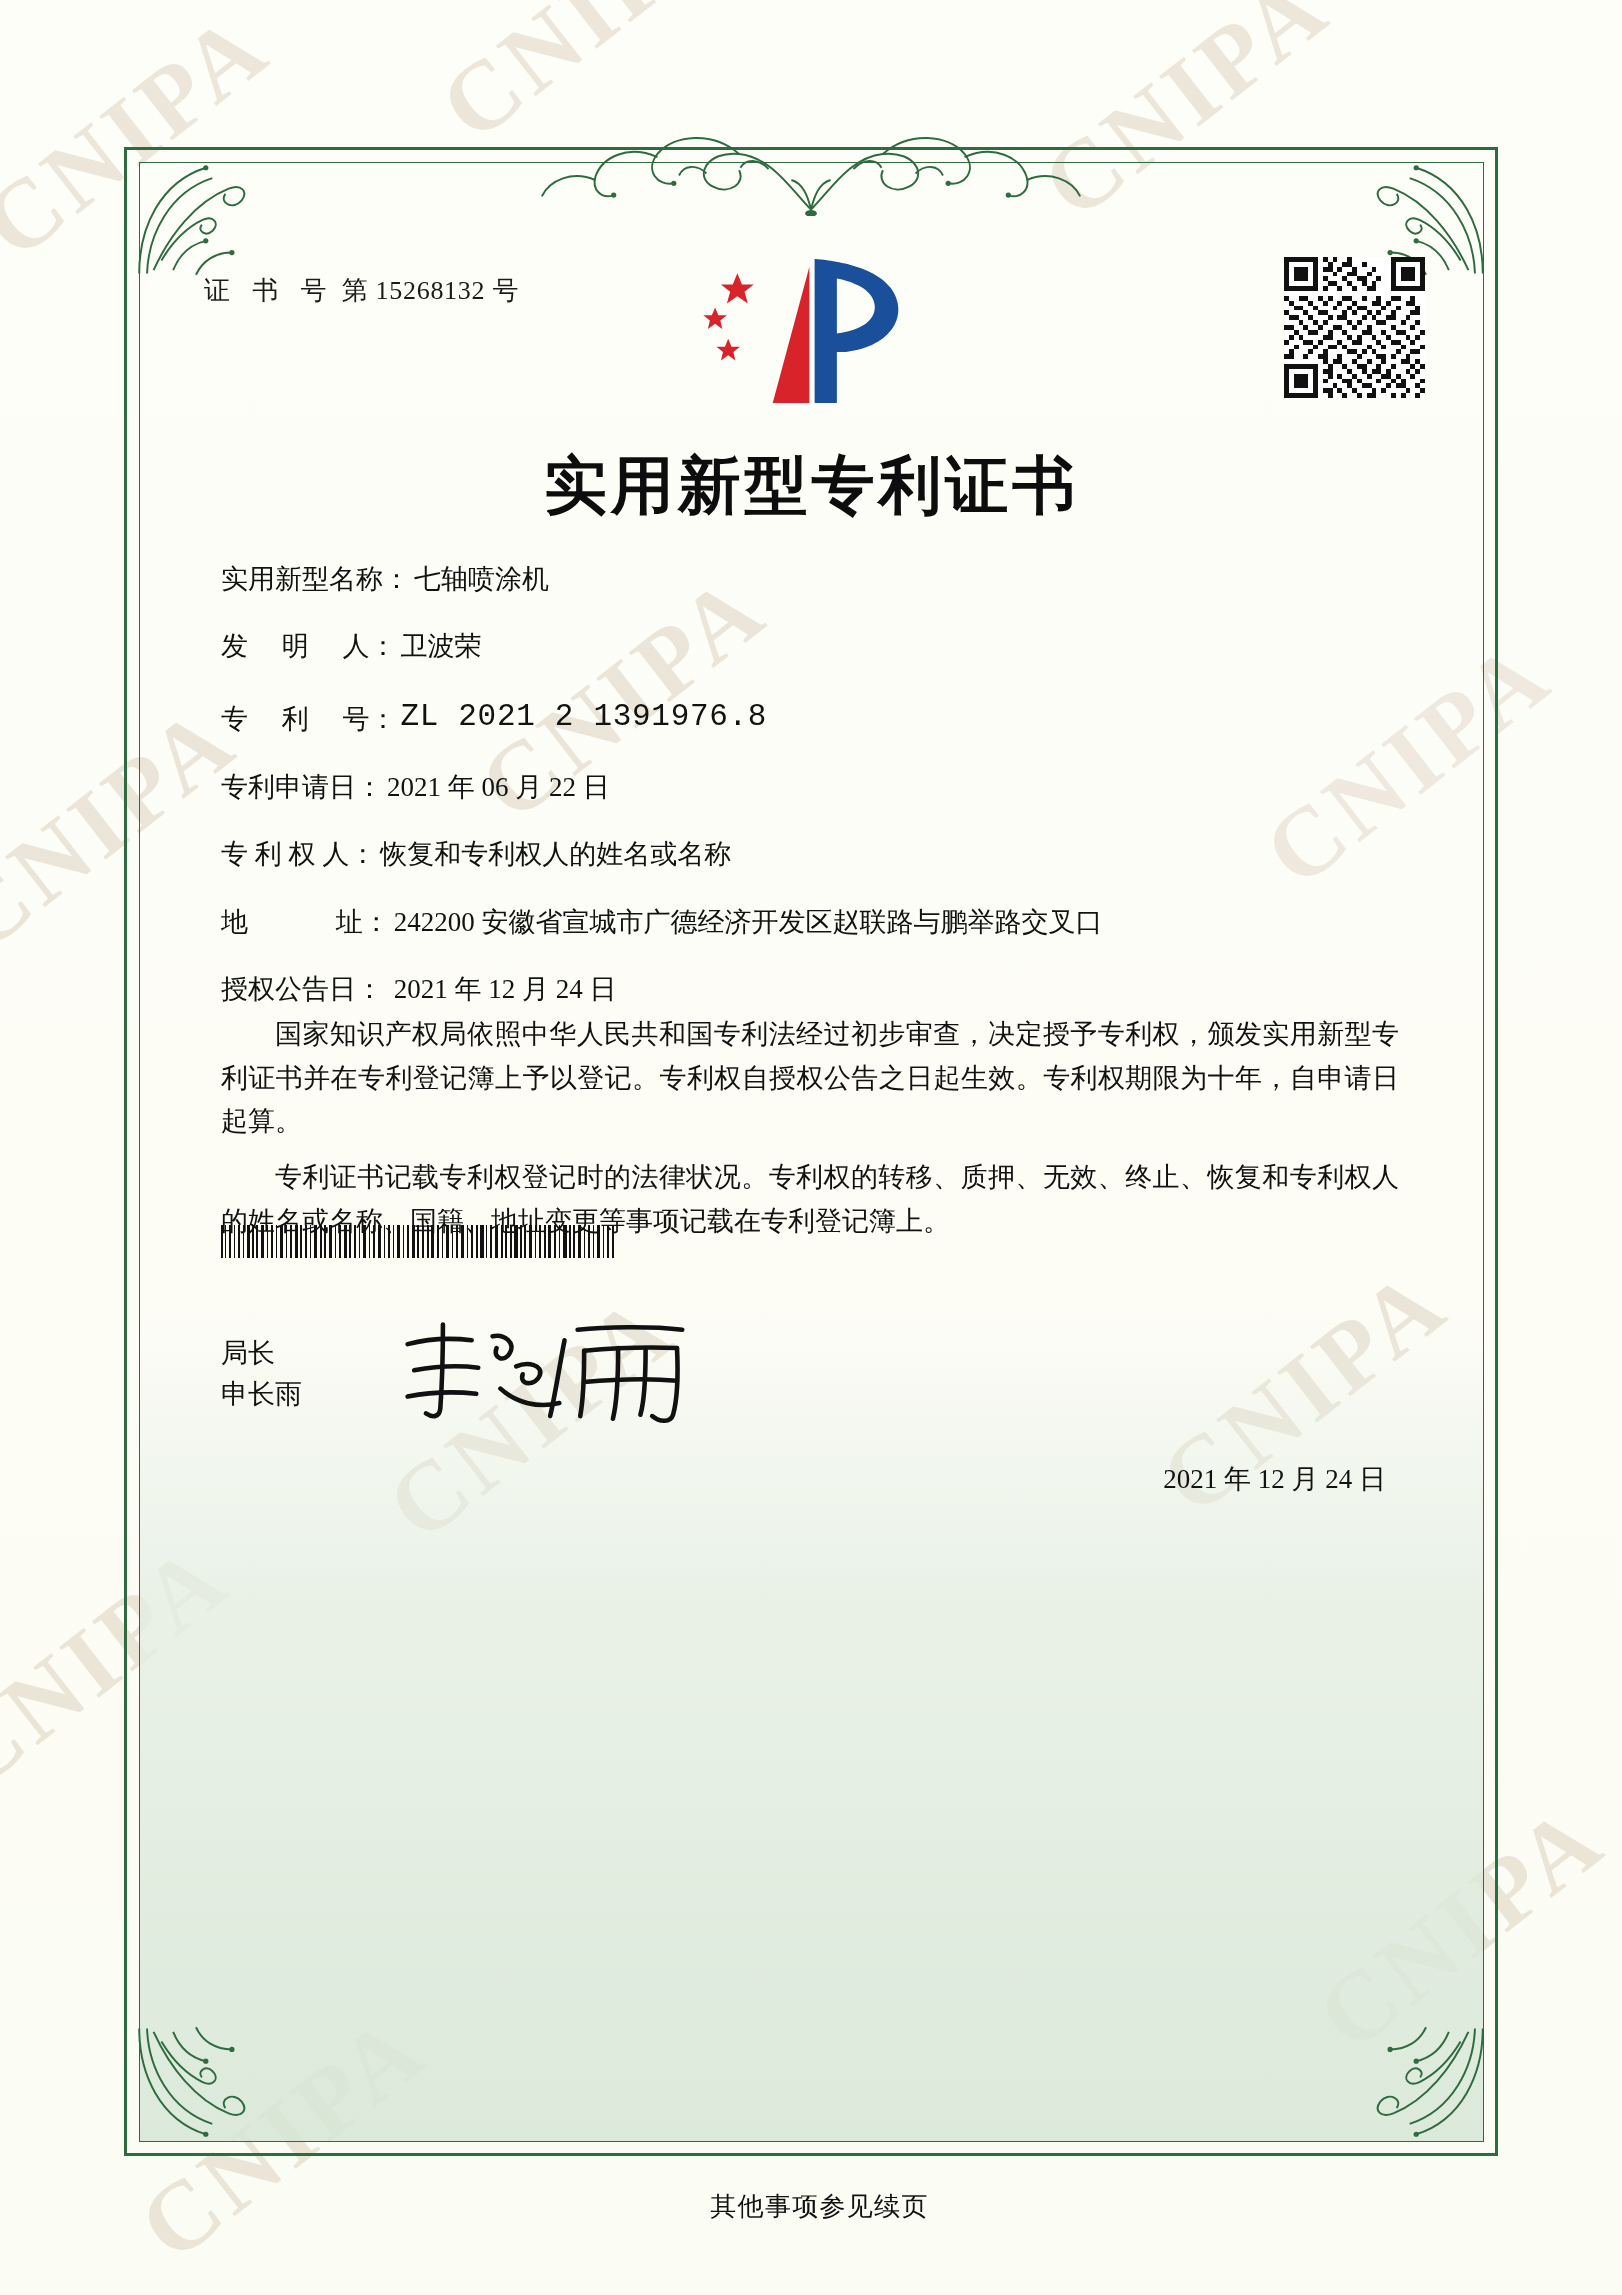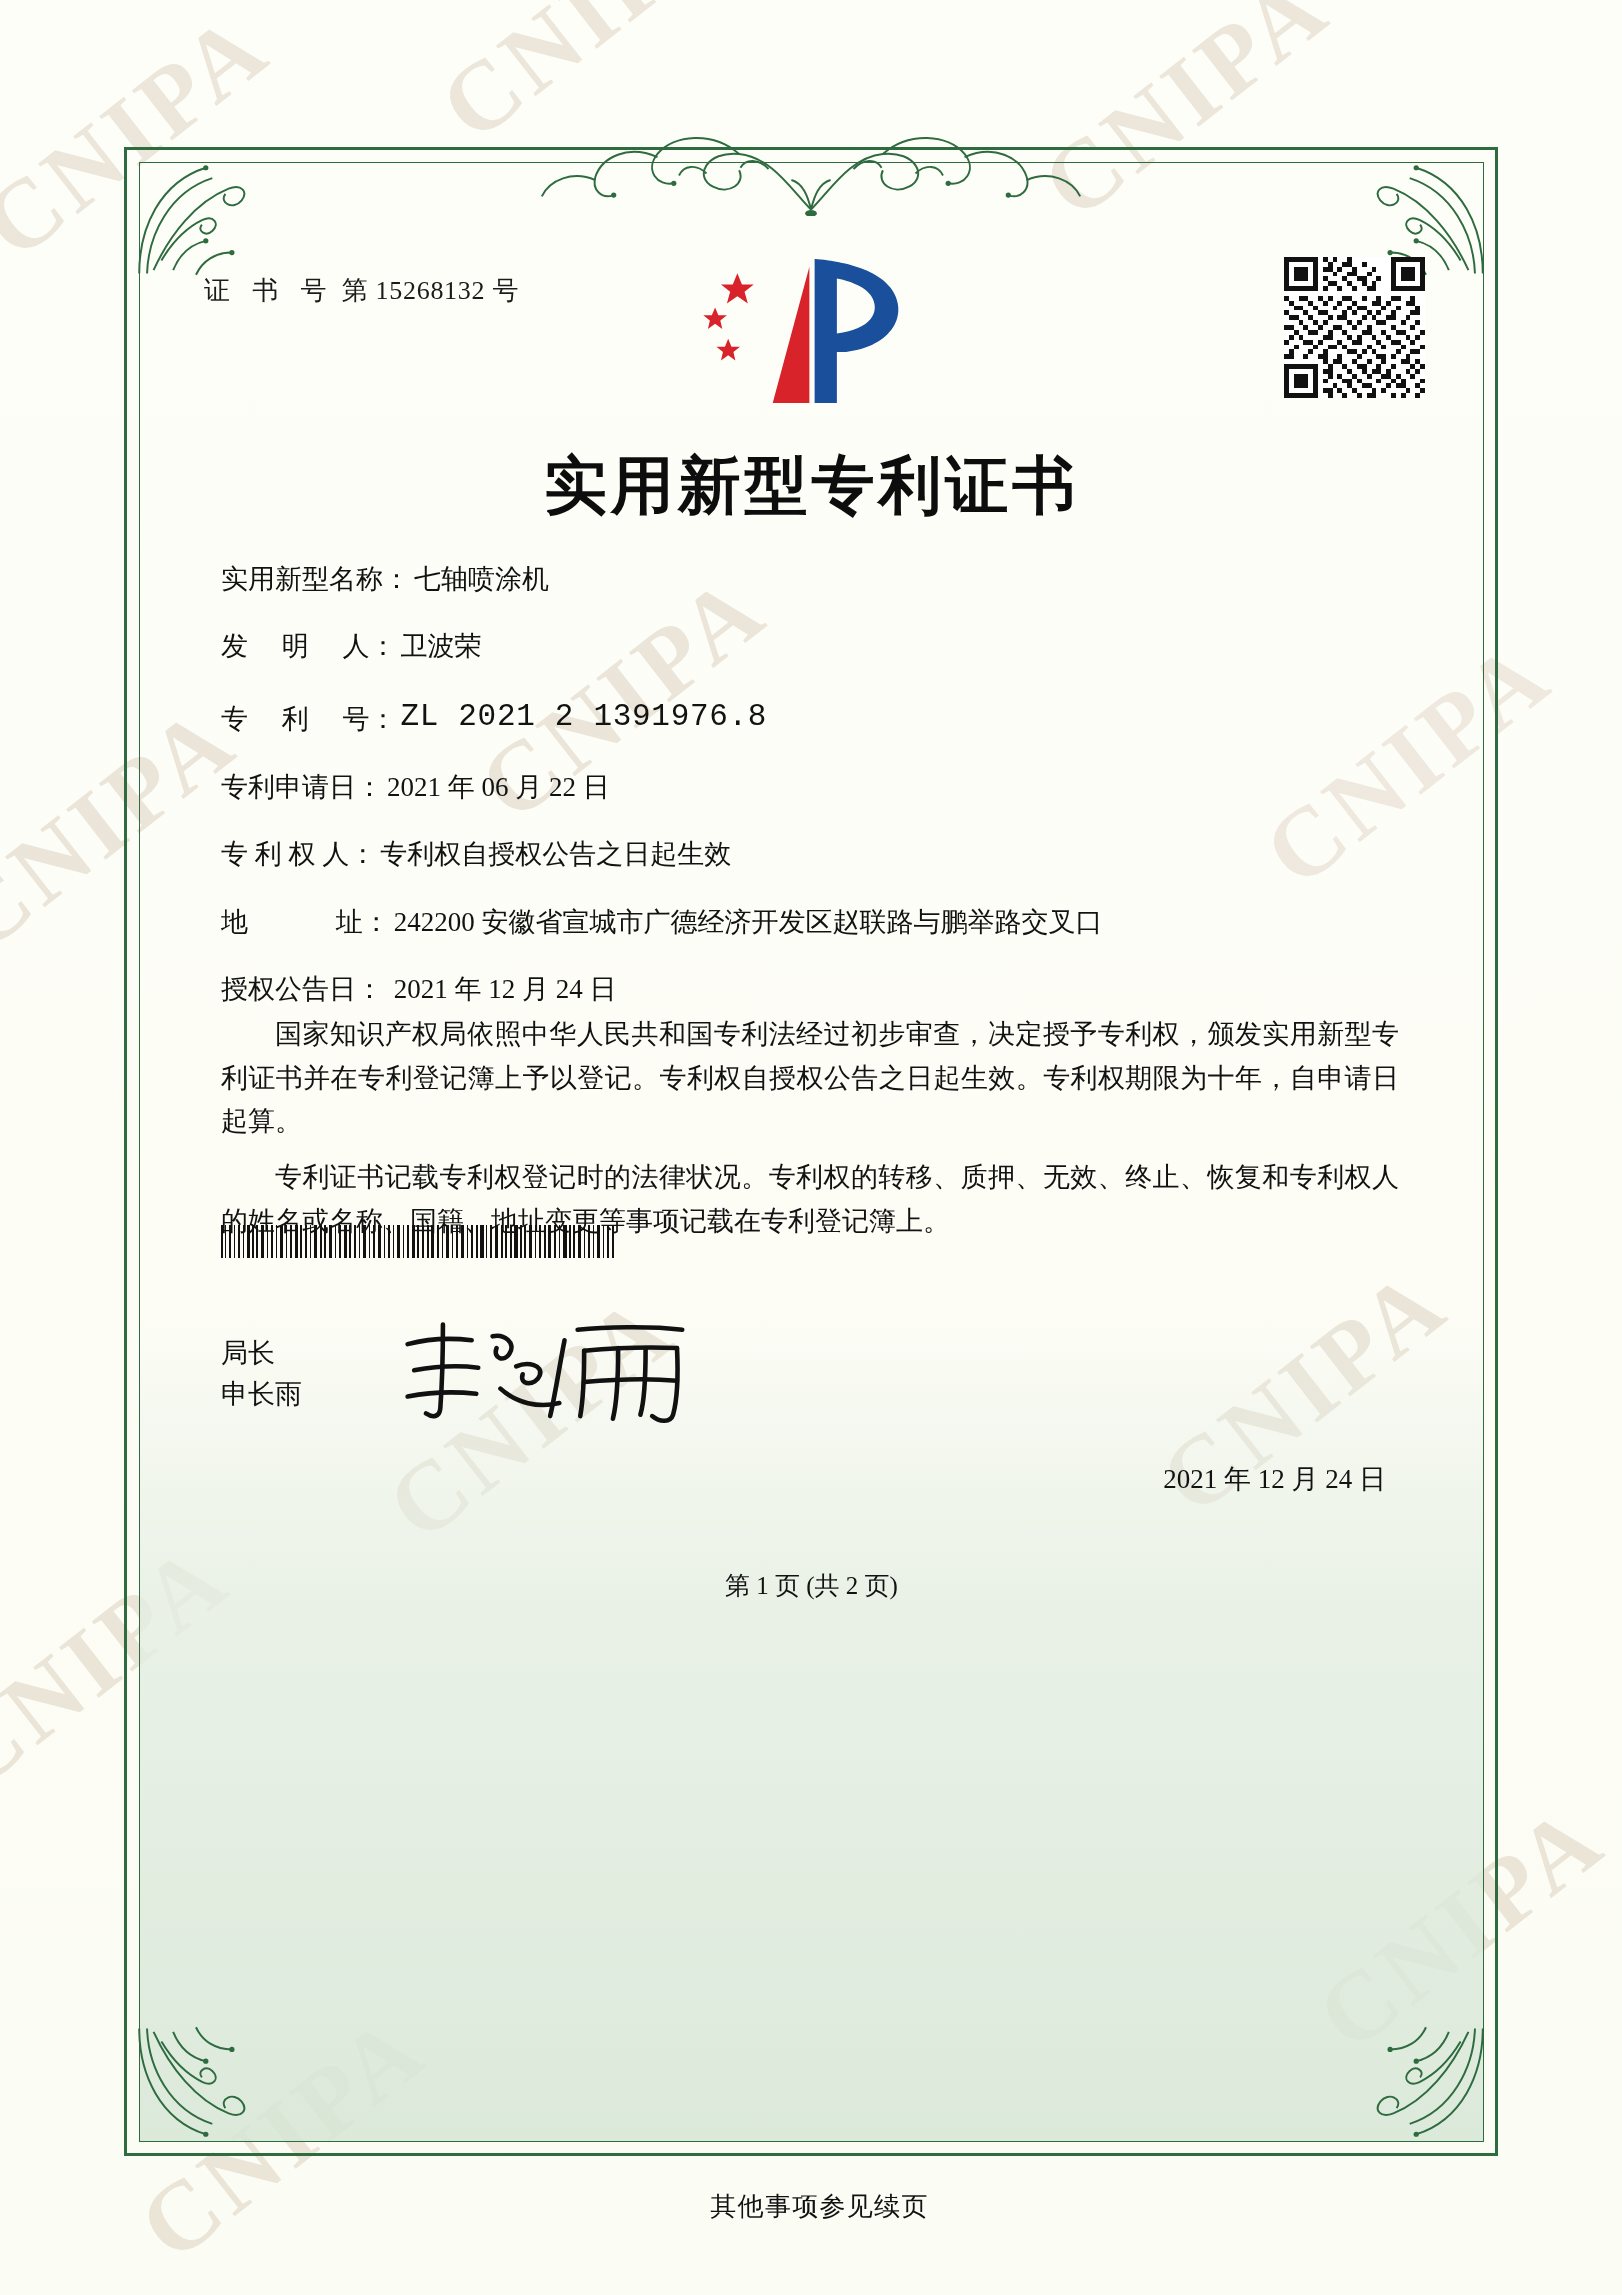--- a/index.html
+++ b/index.html
@@ -571,21 +571,21 @@
         <span class="f-value mono">ZL 2021 2 1391976.8</span>
       </div>
 
       <div class="field-row">
         <span class="f-label">专利申请日：</span>
         <span class="f-value num">2021 年 06 月 22 日</span>
       </div>
 
       <div class="field-row">
         <span class="f-label">专 利 权 人：</span>
-        <span class="f-value">专利权自授权公告之日起生效</span>
+        <span class="f-value">恢复和专利权人的姓名或名称</span>
       </div>
 
       <div class="field-row">
         <span class="f-label">地　　　 址：</span>
         <span class="f-value">242200 安徽省宣城市广德经济开发区赵联路与鹏举路交叉口</span>
       </div>
 
       <div class="pub-row">
         <div class="pub-left">
           <span class="f-label">授权公告日：</span>
@@ -707,20 +707,19 @@
         <path d="M300 62 C 344 58, 400 56, 442 58"></path>
         <path d="M300 110 C 344 106, 400 104, 442 108"></path>
         <path d="M352 58 C 352 104, 350 142, 344 166"></path>
         <path d="M394 58 C 394 104, 392 140, 386 160"></path>
         <path d="M270 46 C 262 86, 256 128, 248 162"></path>
       </g>
     </svg>
 
     <div class="sign-date">2021 年 12 月 24 日</div>
 
-    <div class="page-no">第 1 页 (共 2 页)</div>
 
   </div>
 
   <div class="footer-note">其他事项参见续页</div>
 
 </div>
 
 
 </body></html>

